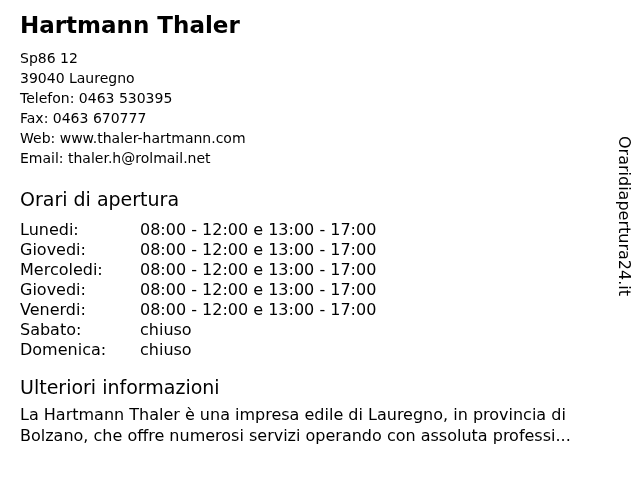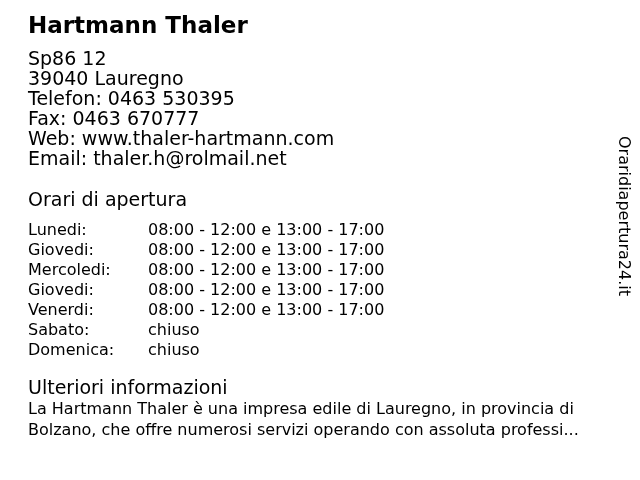--- a/index.html
+++ b/index.html
@@ -9,48 +9,48 @@
   body {
     width: 640px;
     height: 480px;
     background: #ffffff;
     color: #000000;
     font-family: "DejaVu Sans", "Liberation Sans", sans-serif;
     position: relative;
     overflow: hidden;
   }
   .page {
-    padding: 12px 36px 0 28px;
+    padding: 12px 36px 0 20px;
   }
   h1.title {
     font-size: 23px;
     line-height: 1.2;
     font-weight: bold;
     margin: 0 0 8px 0;
   }
   .contact {
-    font-size: 19px;
+    font-size: 14px;
     line-height: 20px;
   }
   .contact-line {
     white-space: nowrap;
   }
   h2.section-heading {
     font-size: 19px;
     line-height: 22px;
     font-weight: normal;
     margin: 0;
   }
   h2.hours-heading {
     margin-top: 20px;
     margin-bottom: 10px;
   }
   h2.info-heading {
     margin-top: 16px;
-    margin-bottom: 0;
+    margin-bottom: 6px;
   }
   .hours-table {
     display: grid;
     grid-template-columns: 120px auto;
     font-size: 16px;
     line-height: 20px;
   }
   .hours-day, .hours-value {
     white-space: nowrap;
   }

